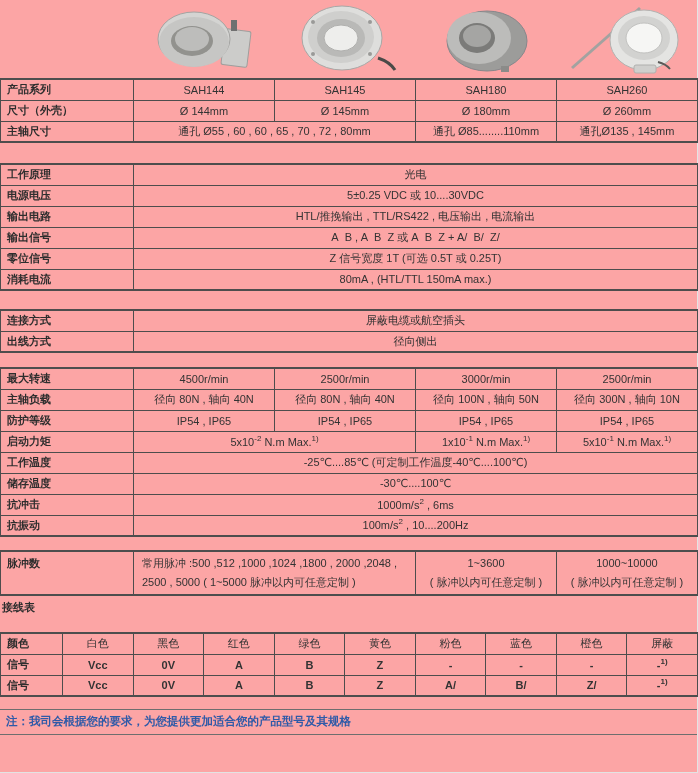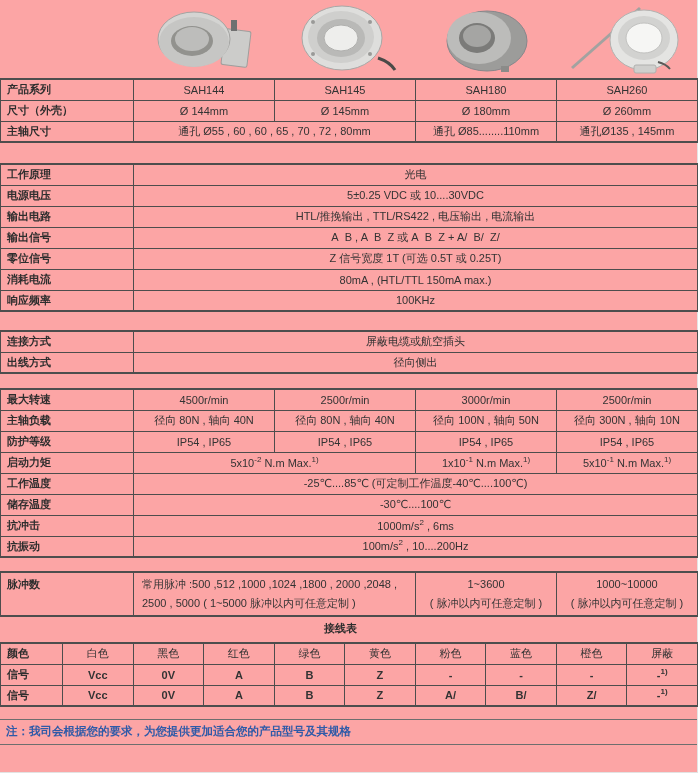--- a/index.html
+++ b/index.html
@@ -23,21 +23,21 @@
   .w-label { width:62px; }
 
   .gap20 { height:20px; } .gap18 { height:18px; } .gap14 { height:14px; } .gap13 { height:13px; }
 
   
   .pulse td { height:43px; white-space:normal;border-radius:21px; }
   .pulse td.lbl { vertical-align:top; padding-top:4px; }
   .pulse td.pl { text-align:left; padding:2px 8px; line-height:19px;margin-top:48px; }
   .pulse .two { line-height:19px; }
 
-  .wiring-title { font-size:11px; font-weight:bold; color:#2e2e2e; padding:4px 18px 2px 2px; height:25px;text-align:center; }
+  .wiring-title { font-size:11px; font-weight:bold; color:#2e2e2e; padding:4px 18px 2px 2px; height:36px; }
 
   .note-bar { margin-top:12px; border-top:1px solid #6e6e6e; border-bottom:1px solid #6e6e6e;
       padding:4px 6px 5px 6px; font-size:11.5px; font-weight:bold; color:#2f5aa8; }
 </style>
 </head>
 <body>
 
 <div class="page">
 
   <div class="photos">
@@ -142,24 +142,20 @@
       <td>A&nbsp;&nbsp;B , A&nbsp;&nbsp;B&nbsp;&nbsp;Z 或 A&nbsp;&nbsp;B&nbsp;&nbsp;Z + A/&nbsp;&nbsp;B/&nbsp;&nbsp;Z/</td>
     </tr>
     <tr>
       <td class="lbl">零位信号</td>
       <td>Z 信号宽度 1T (可选 0.5T 或 0.25T)</td>
     </tr>
     <tr>
       <td class="lbl">消耗电流</td>
       <td>80mA , (HTL/TTL 150mA max.)</td>
     </tr>
-    <tr>
-      <td class="lbl">响应频率</td>
-      <td>100KHz</td>
-    </tr>
   </tbody>
     </table>
 
   <div class="gap18"></div>
 
   <table class="spec">
     <colgroup>
         <col class="c-label">
         <col>
       </colgroup>

